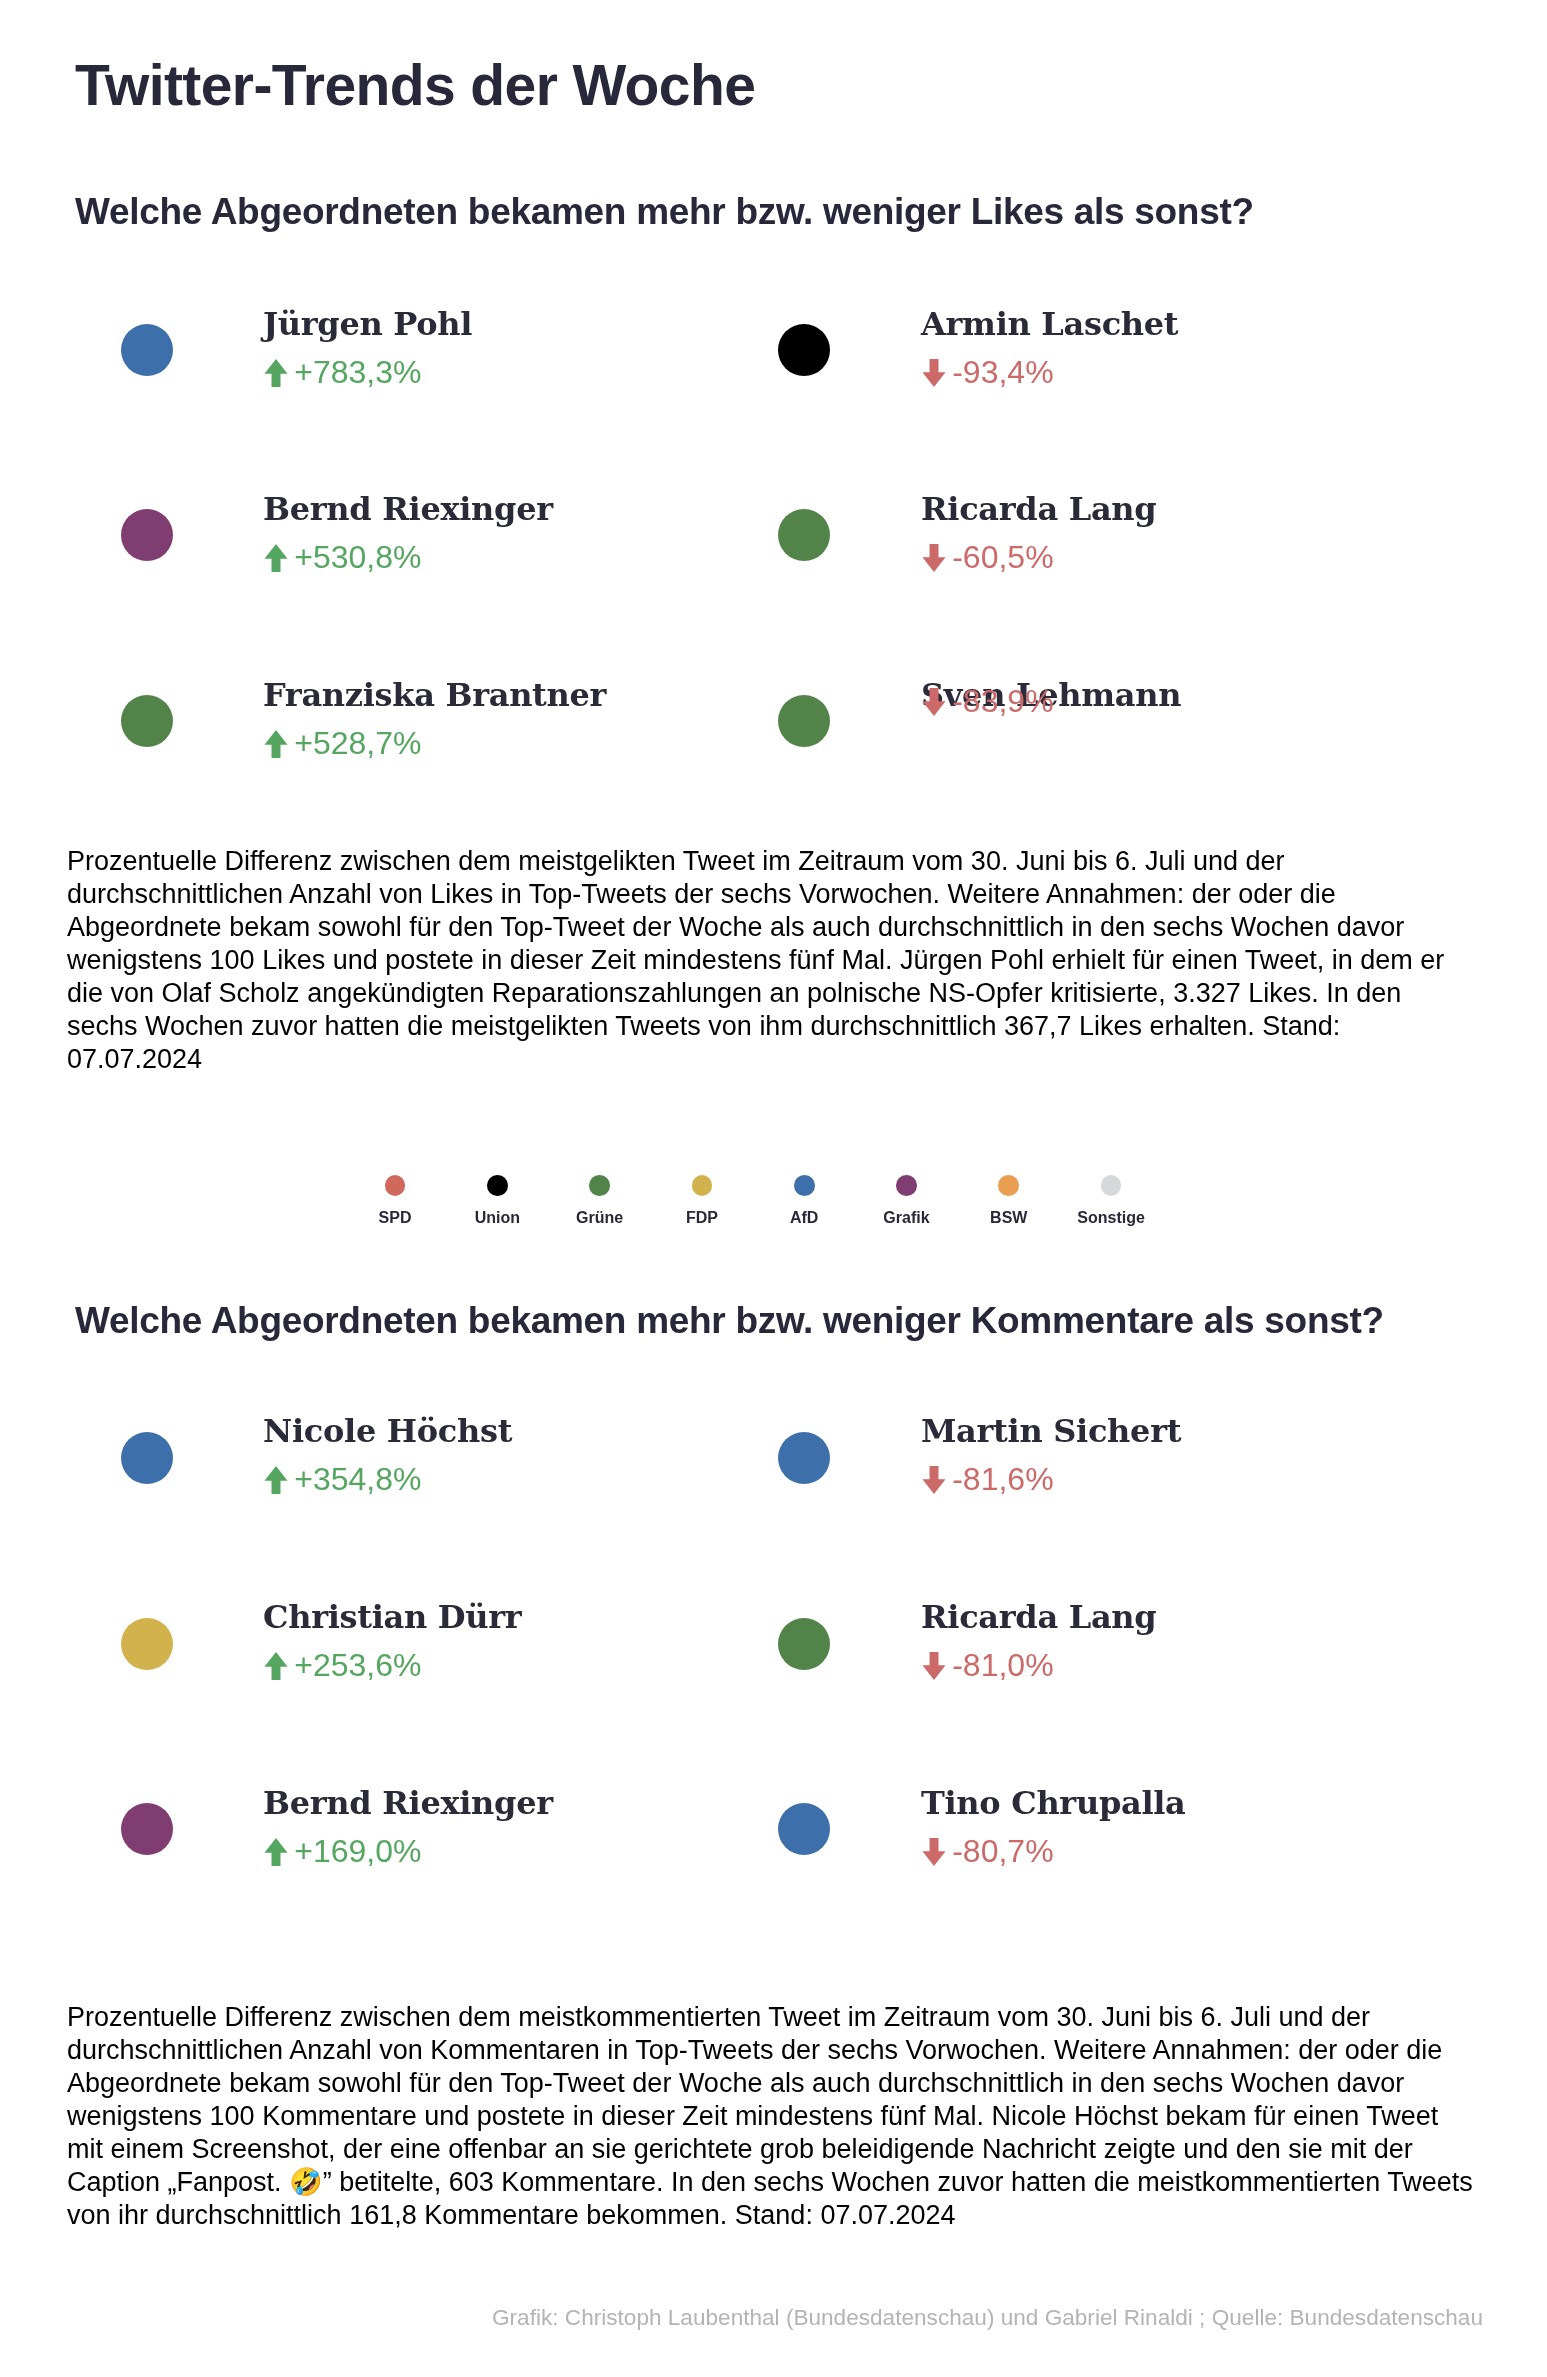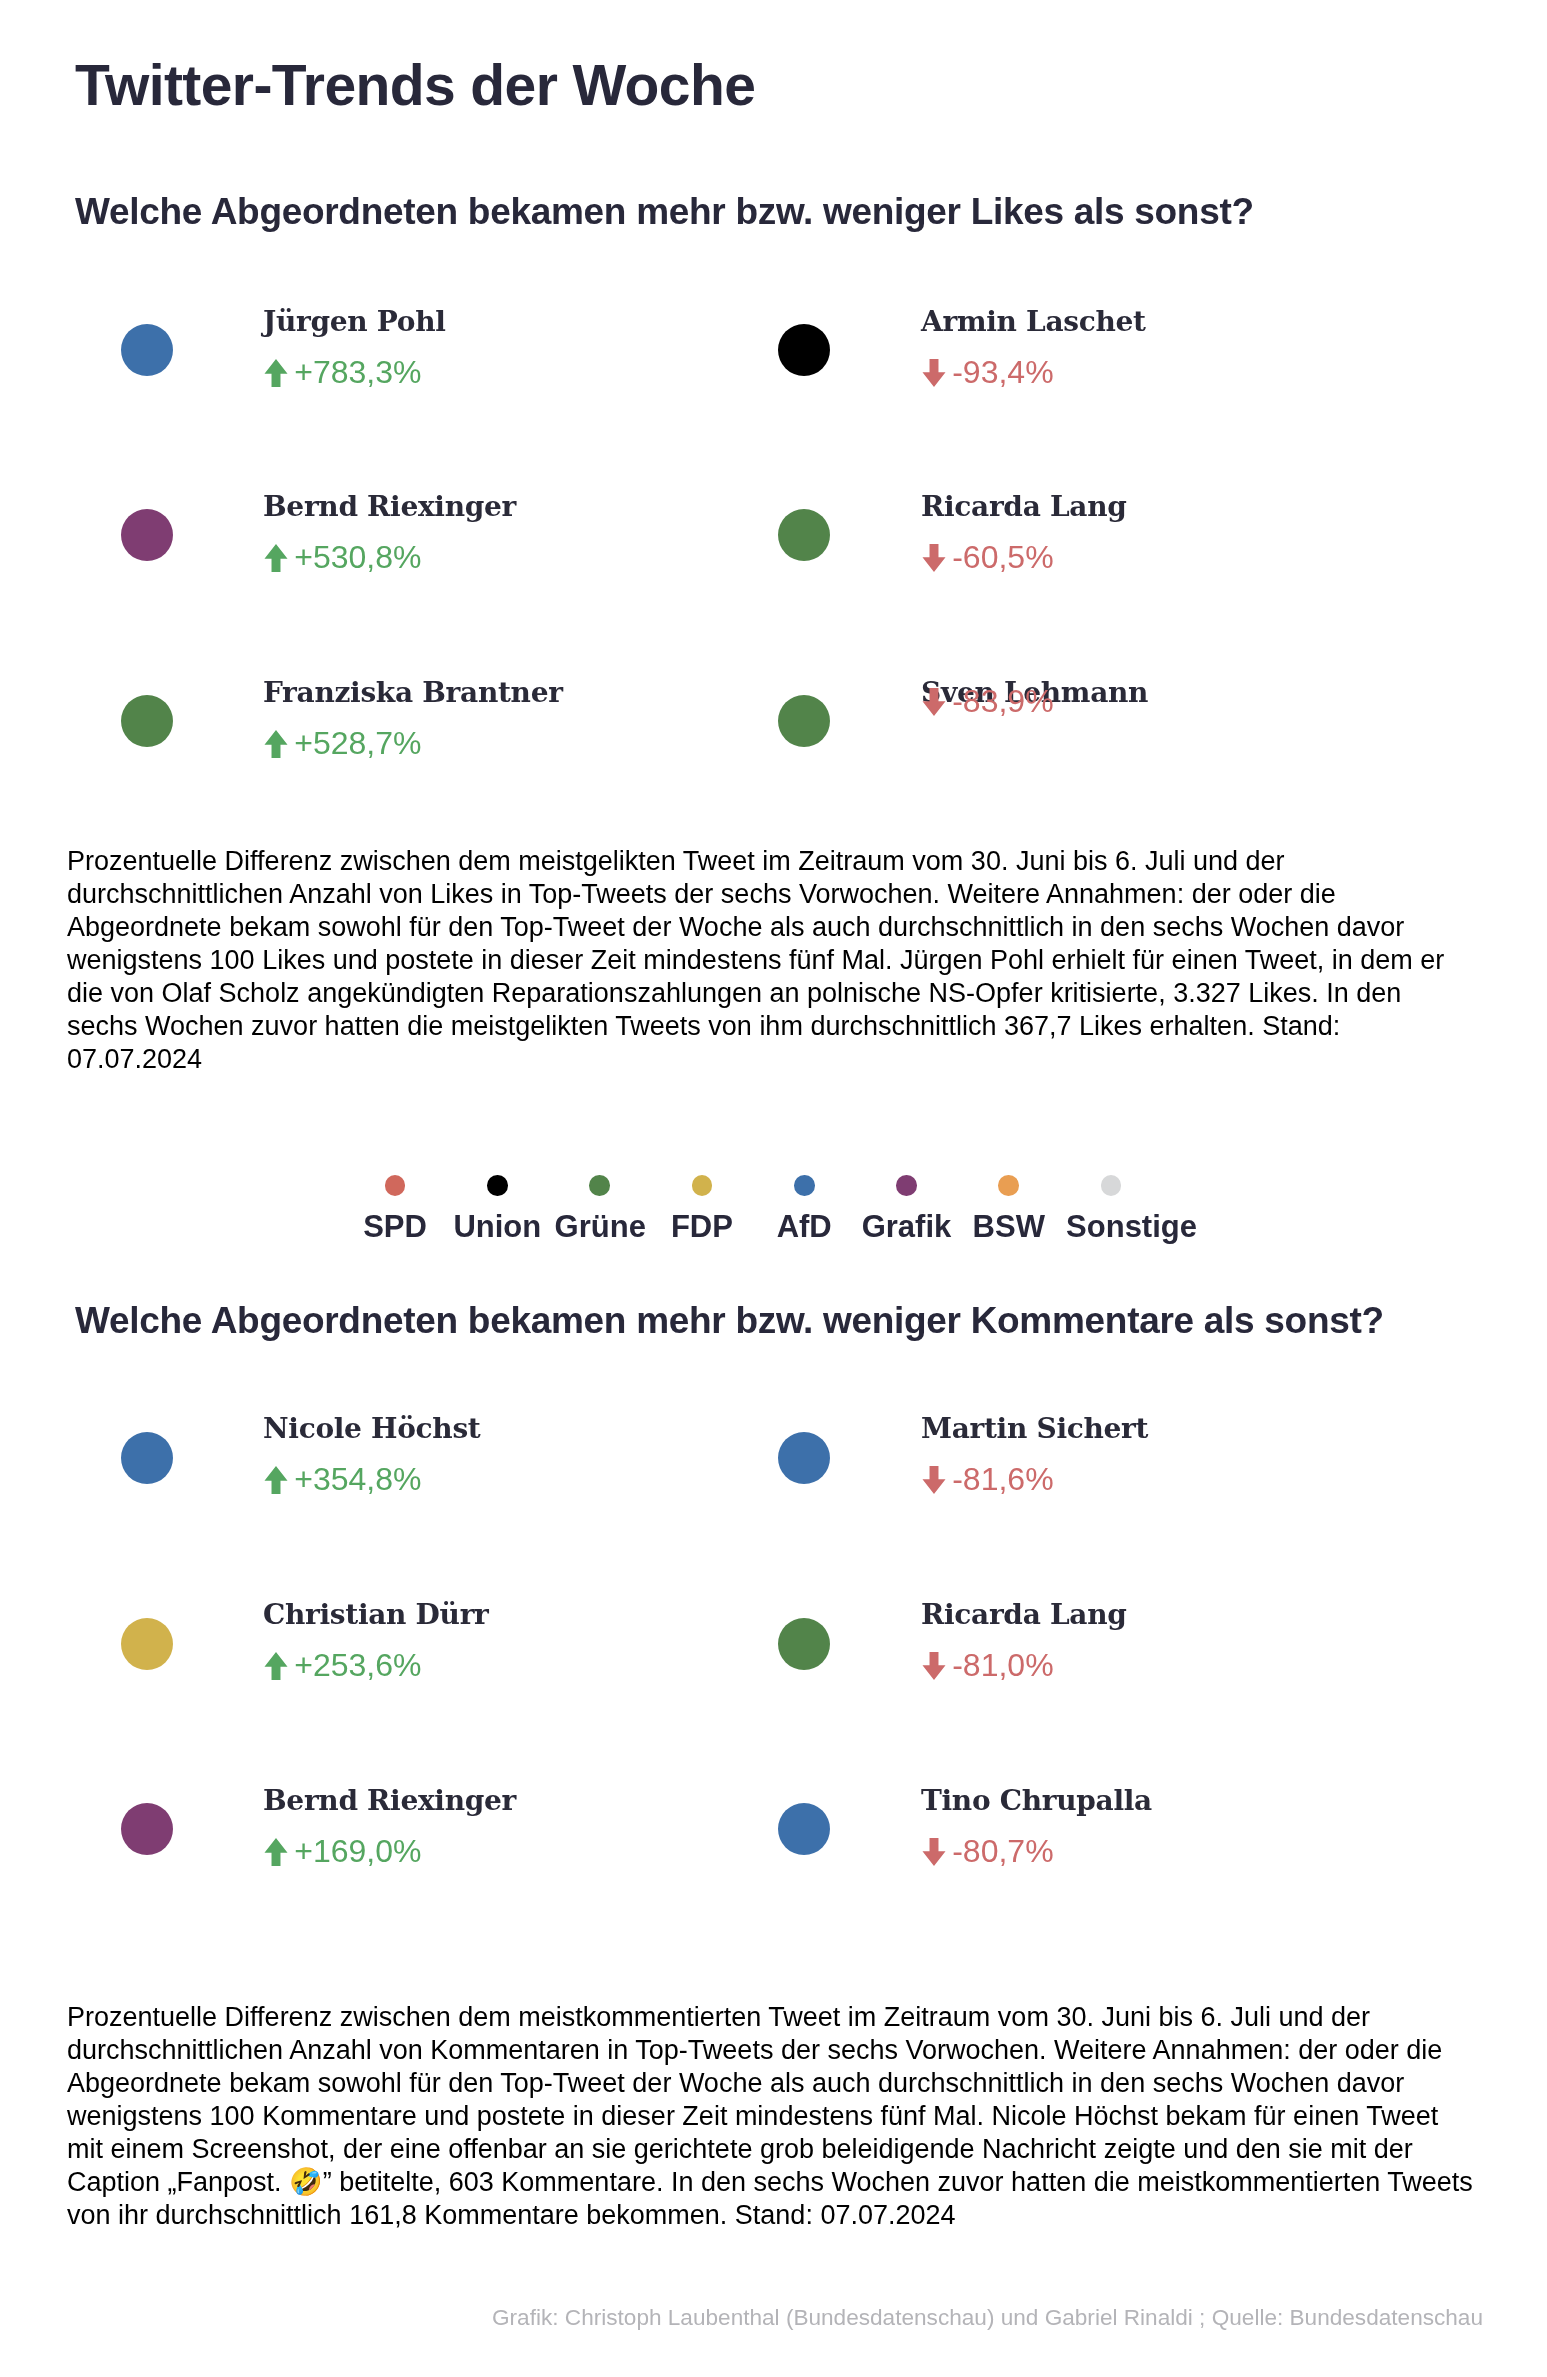--- a/index.html
+++ b/index.html
@@ -1,29 +1,29 @@
 <!DOCTYPE html>
 <html style="font-size:10.3px"><head>
 <meta charset="utf-8">
 <style>
   html, body { margin:0; padding:0; background:#ffffff; }
   body { width:1548px; height:2377px; position:relative; overflow:hidden; color:#262636; font-family:"Liberation Sans", sans-serif; }
   .abs { position:absolute; }
   .title { left:75px; top:44px; font-size:57px; font-weight:700; letter-spacing:-0.6px; color:#28283a; white-space:nowrap;margin-top:8px; }
   .h2 { left:75px; font-size:37px; font-weight:700; color:#28283a; white-space:nowrap; letter-spacing:-0.3px; }
   .dot { width:52px; height:52px; border-radius:50%; }
-  .name { font-family:"DejaVu Serif", serif; font-size:28px; font-weight:700; color:#2a2a38; white-space:nowrap; letter-spacing:-0.3px; }
+  .name { font-family:"DejaVu Serif", serif; font-size:32px; font-weight:700; color:#2a2a38; white-space:nowrap; letter-spacing:-0.3px; }
   .val { font-size:32px; font-weight:400; white-space:nowrap; display:flex; align-items:center; }
   .val.up { color:#55a660; }
   .val.down { color:#cc6a6a; }
   .arrow { width:26px; height:32px; margin-right:5.2px; }
   .para { left:67px; width:1408px; font-size:27px; line-height:33px; color:#000000; }
   .legend-item { width:90px; text-align:center; }
   .legend-dot { width:20.7px; height:20.7px; border-radius:50%; margin:0 auto; }
-  .legend-label { font-size:31px; font-weight:700; color:#28283a; margin-top:13px; white-space:nowrap; }
+  .legend-label { font-size:16px; font-weight:700; color:#28283a; margin-top:13px; white-space:nowrap; }
   .footer { right:65px; top:2305px; font-size:22.6px; color:#b4b4b8; white-space:nowrap; }
 </style>
 </head>
 <body>
 
 <div class="abs title">Twitter-Trends der Woche</div>
 
 <div class="abs h2" style="top:191px">Welche Abgeordneten bekamen mehr bzw. weniger Likes als sonst?</div>
 
 <div class="abs dot" style="left:121px;top:324px;background:#3d70aa"></div>

